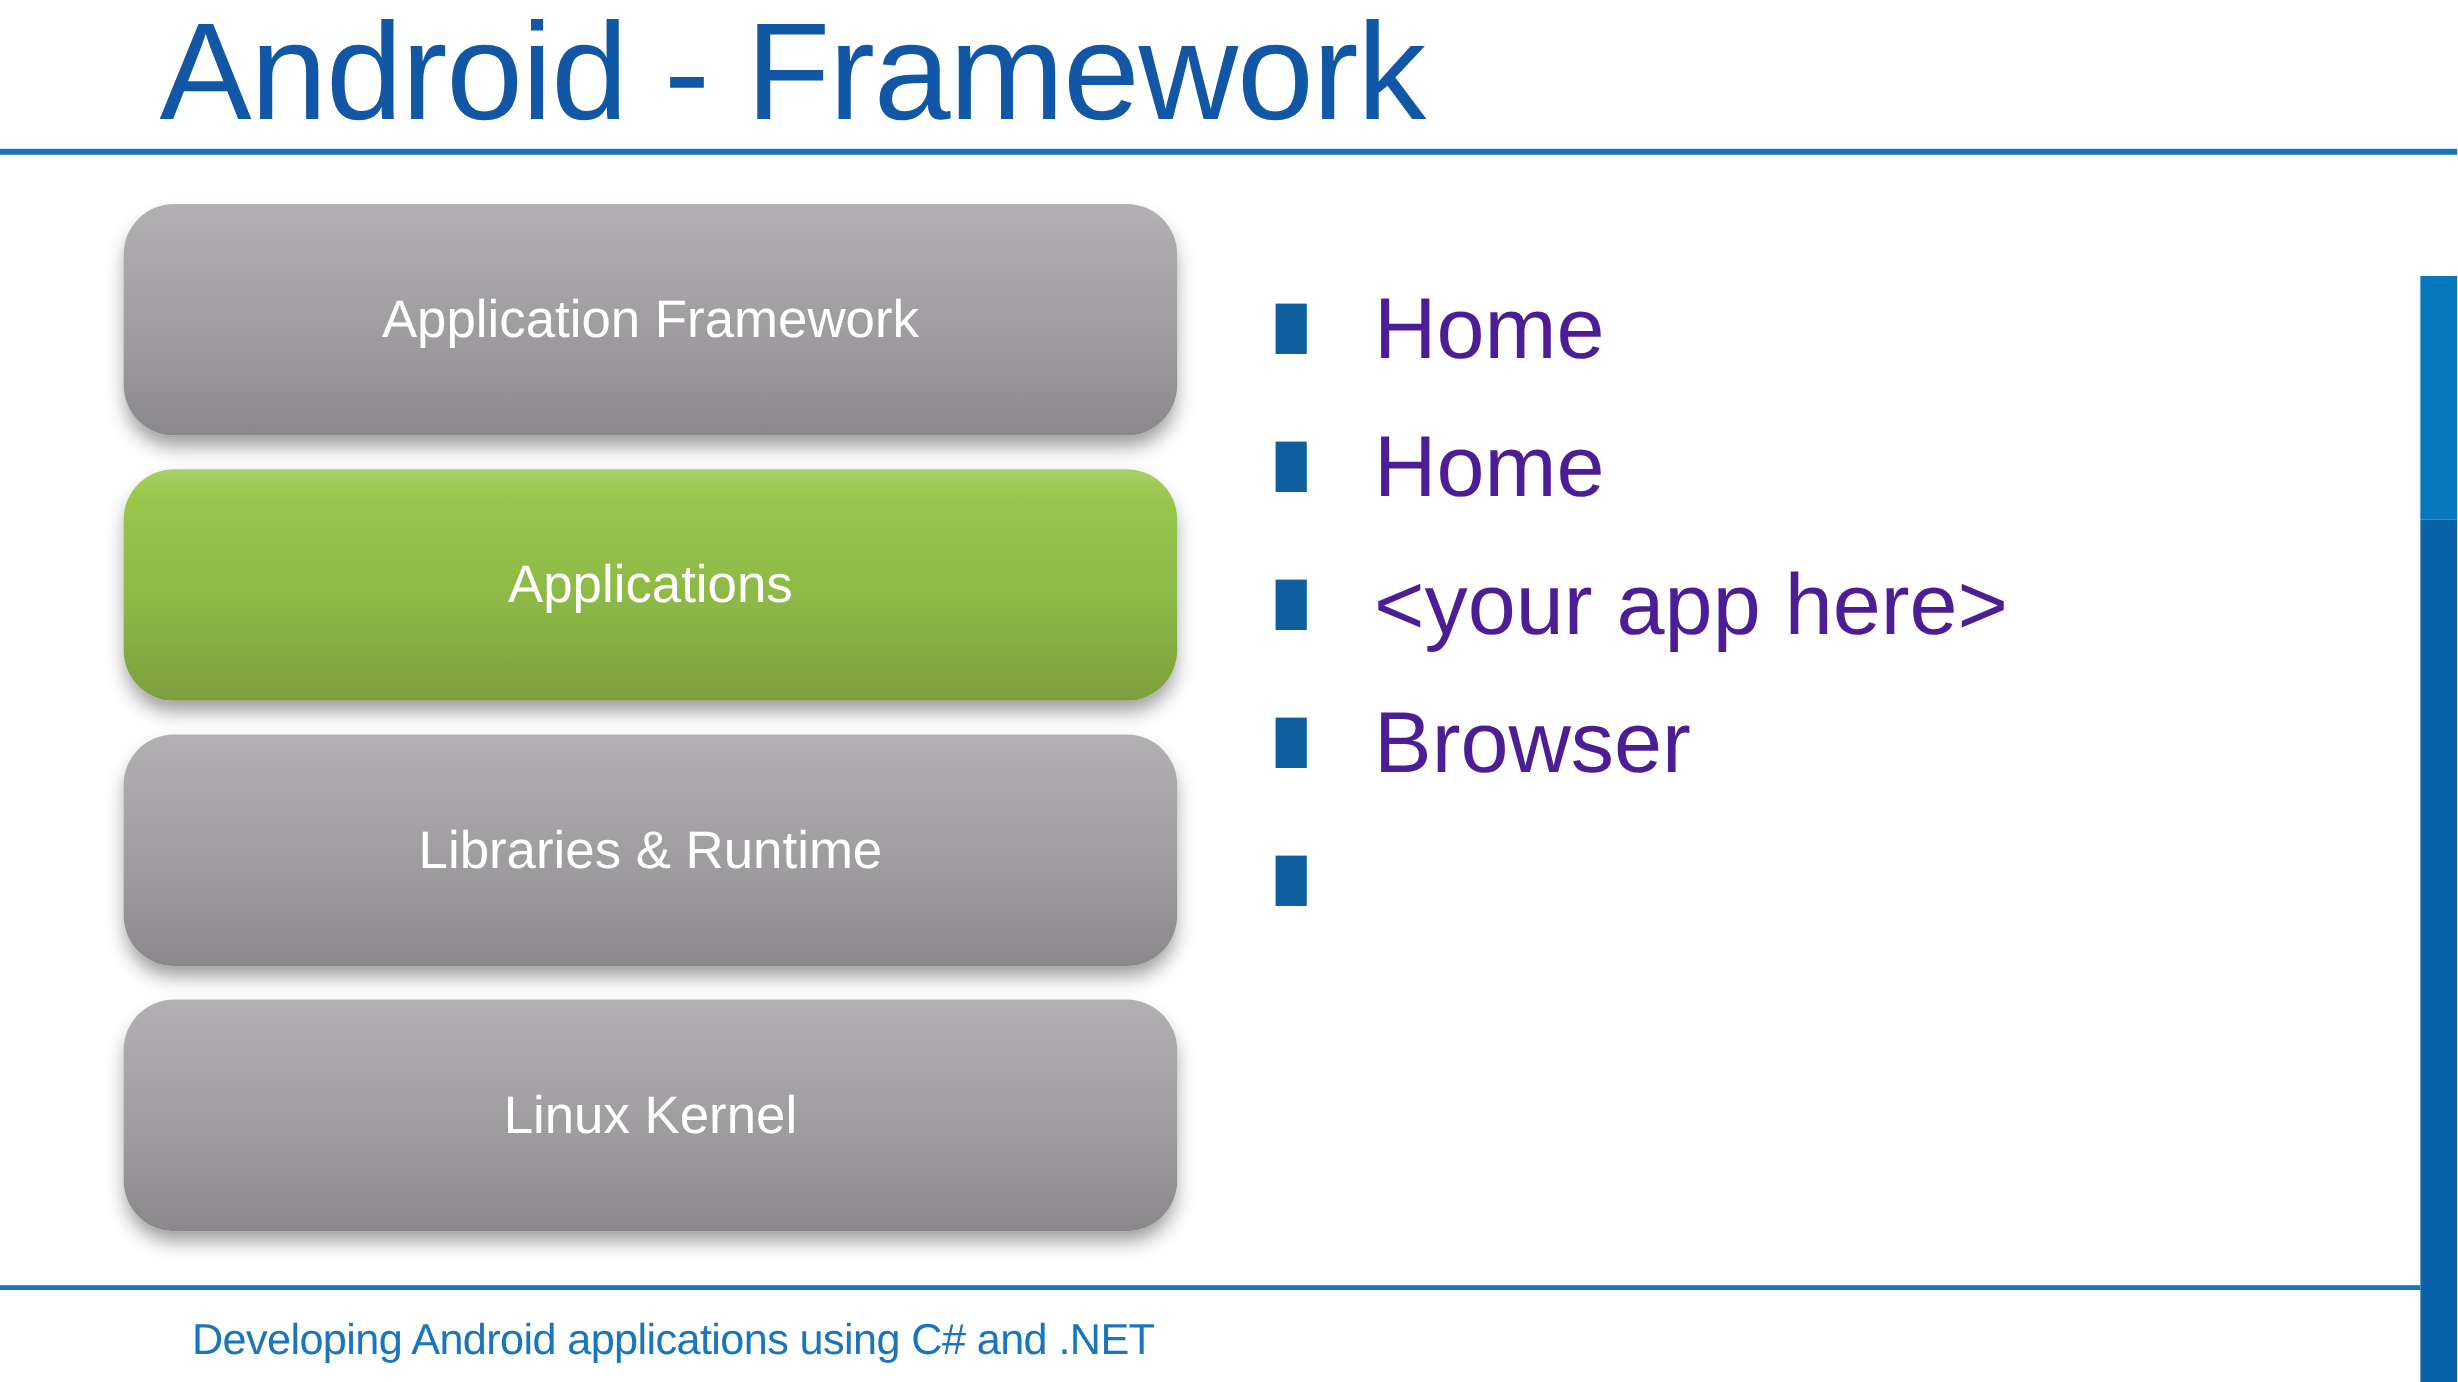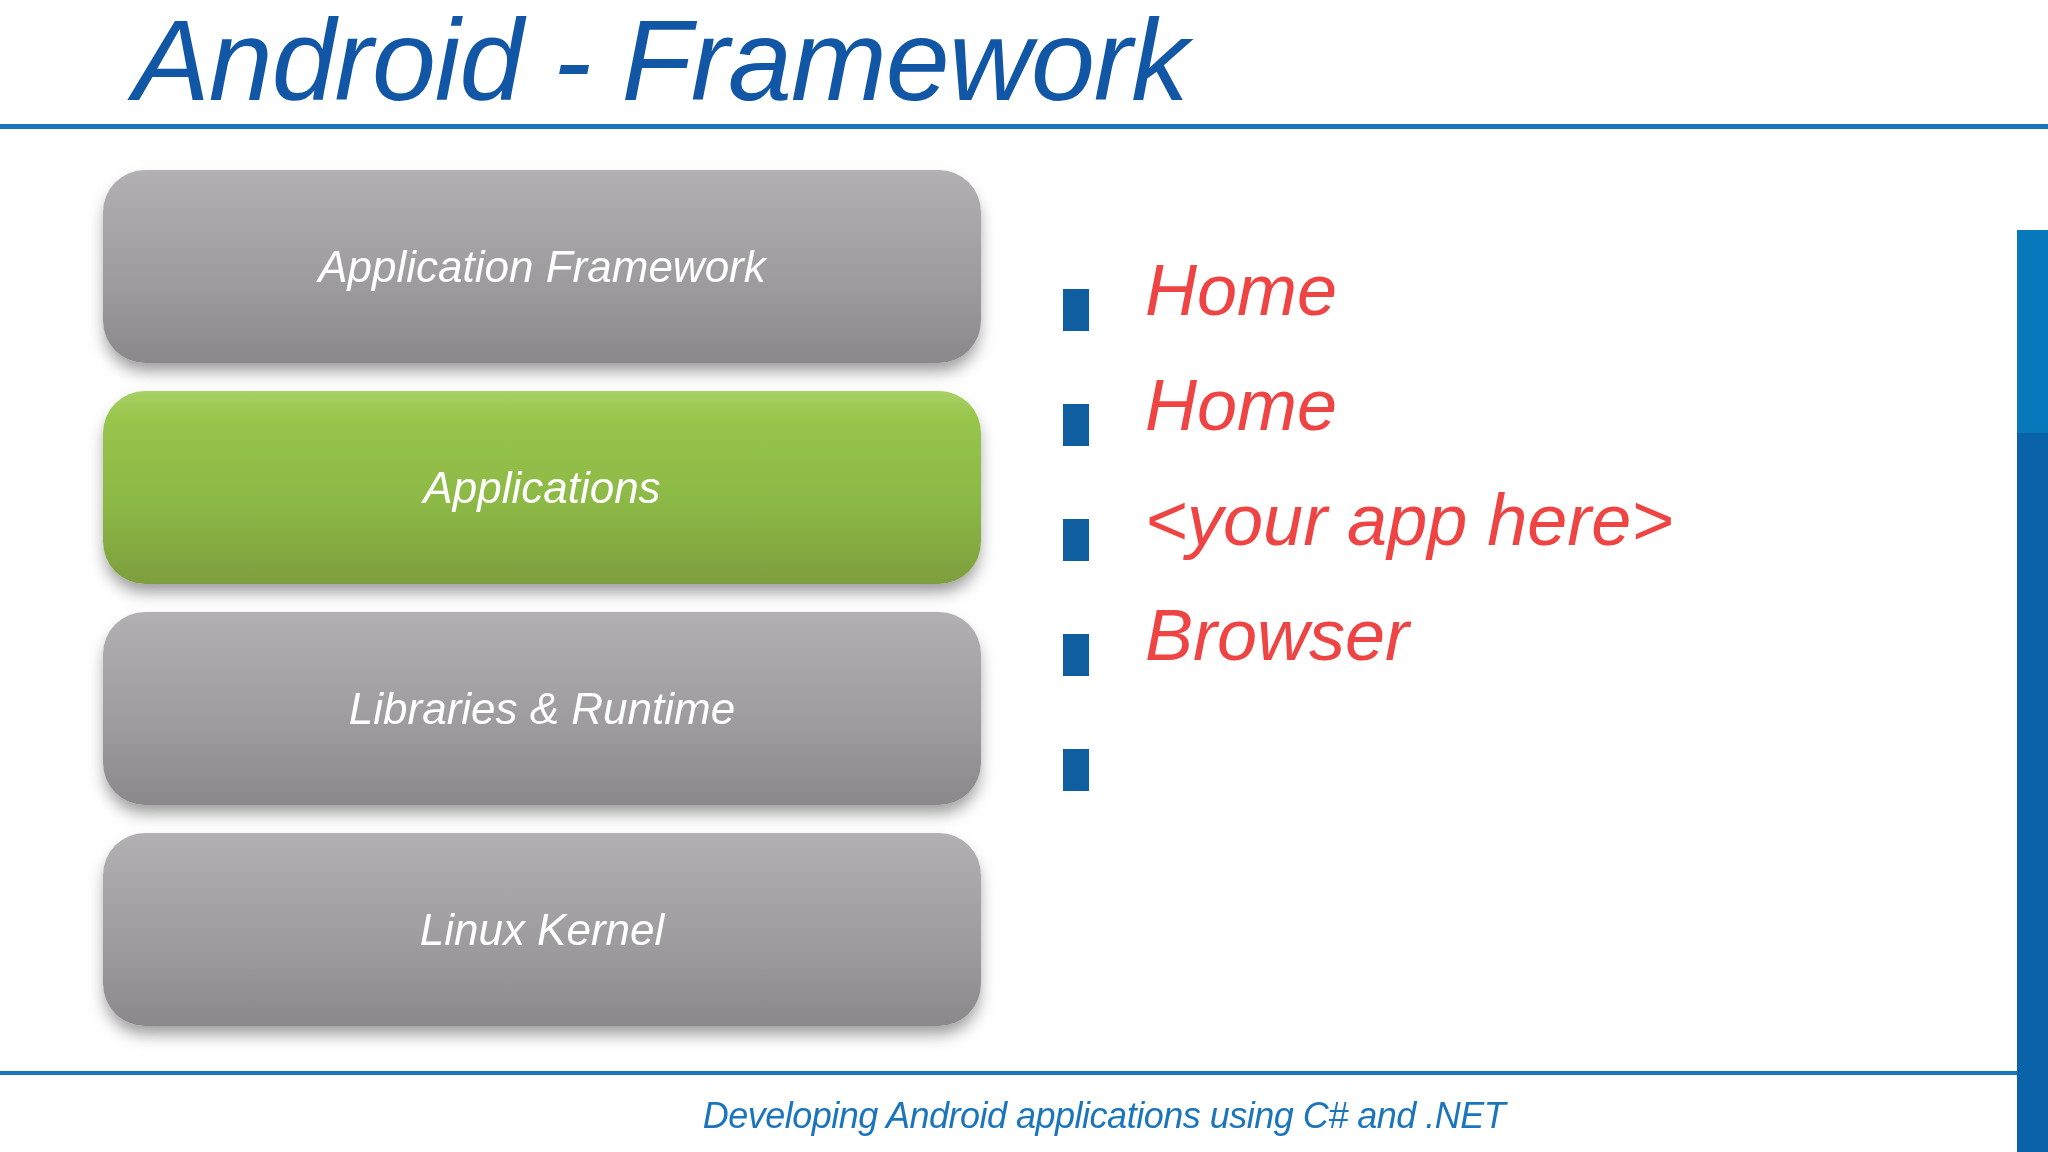--- a/index.html
+++ b/index.html
@@ -2,21 +2,20 @@
 <html><head>
 <meta charset="utf-8">
 <style>
   html,body{margin:0;padding:0;background:#ffffff;}
   .slide{
     position:relative;
     width:2048px;height:1152px;
     background:#ffffff;
     overflow:hidden;
     font-family:"Liberation Sans", sans-serif;
-    font-style:italic;
   }
   
   .title{
     position:absolute;
     left:133px;top:0;
     height:120px;line-height:120px;
     font-size:115px;
     letter-spacing:-1px;
     color:#1257A5;
     white-space:nowrap;
@@ -50,43 +49,43 @@
   }
   
   .bullets{
     position:absolute;
     left:1063px;top:216px;
     margin:0;padding:0;
     list-style:none;
   }
   .bullets li{
     height:115px;
-    display:flex;align-items:flex-end;
-    color:#ef4444;
+    display:flex;align-items:center;
+    color:#4c1d95;
     font-size:72px;
     white-space:nowrap;
   }
   .sq{
     width:26px;height:42px;
     background:#0F5FA0;
     margin-right:56px;
     flex:0 0 auto;
   }
   
   .footer-rule{
     position:absolute;
     left:0;top:1071px;
     width:2017px;height:4px;
     background:#1B75BC;
   }
   .footer{
     position:absolute;
     left:160px;top:1095px;
     width:1888px;
-    text-align:center;
+    text-align:left;
     font-size:36px;
     letter-spacing:-0.5px;
     color:#1B75BC;
   }
   
   .side-bar{
     position:absolute;
     right:0;top:230px;bottom:0;
     width:31px;
     display:flex;flex-direction:column;

